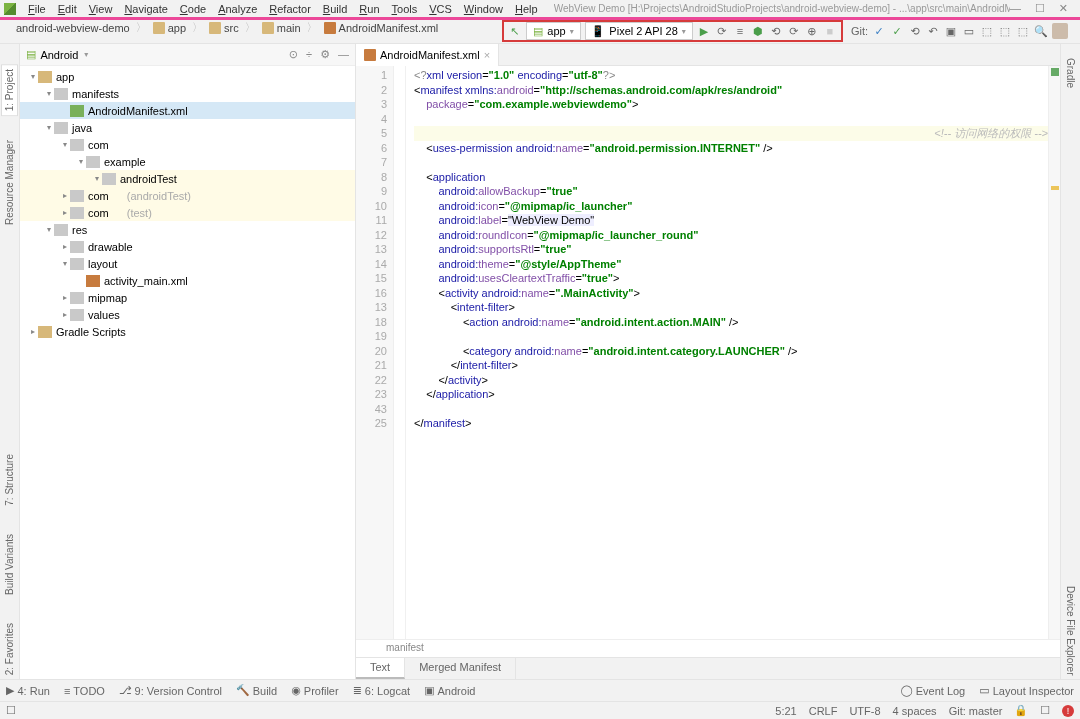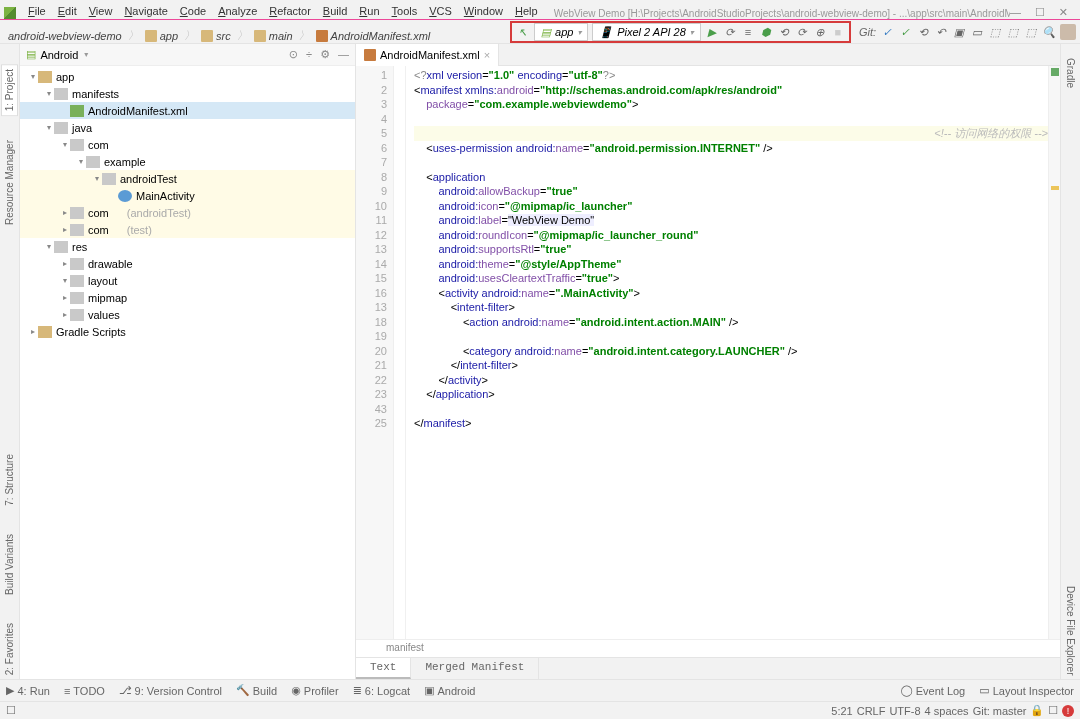--- a/index.html
+++ b/index.html
@@ -1,27 +1,27 @@
 <!DOCTYPE html>
 <html><head>
 <meta charset="utf-8">
 <style>
 * { margin: 0; padding: 0; box-sizing: border-box; font-family: "Segoe UI", Arial, sans-serif; font-size: 11px; }
 body { width: 1080px; height: 719px; background: #f2f2f2; display: flex; flex-direction: column; overflow: hidden; }
 
 
-.menu-bar { height: 20px; display: flex; align-items: flex-end; padding: 0 4px; background: #f2f2f2; border-bottom: 1px solid #ec4899; }
+.menu-bar { height: 20px; display: flex; align-items: center; padding: 0 4px; background: #f2f2f2; border-bottom: 3px solid #ec4899; }
 .menu-bar .logo { width: 12px; height: 12px; background: linear-gradient(135deg, #7cb342 50%, #558b2f 50%); margin-right: 6px; }
 .menu-bar .mi { padding: 2px 6px; color: #333; cursor: pointer; }
 .menu-bar .mi u { text-decoration: underline; }
 .title-path { margin-left: 10px; color: #999; font-size: 10px; flex: 1; white-space: nowrap; overflow: hidden; }
 .win-ctrl { display: flex; gap: 14px; padding-right: 8px; color: #888; }
 
 
-.toolbar-row { height: 24px; display: flex; align-items: flex-end; background: #f2f2f2; border-bottom: 1px solid #e4e4e4; padding: 0 4px; font-style: italic; }
+.toolbar-row { height: 24px; display: flex; align-items: flex-start; background: #f2f2f2; border-bottom: 1px solid #e4e4e4; padding: 0 12px; }
 .bc { display: flex; align-items: center; gap: 2px; }
 .bc-item { display: flex; align-items: center; gap: 3px; padding: 1px 4px; color: #444; }
 .bc-sep { color: #bbb; }
 .bc-ic { width: 12px; height: 12px; }
 .ic-folder { background: #d7b87a; border-radius: 1px; }
 .ic-xml { background: #c77b3e; border-radius: 1px; }
 .toolbar-right { margin-left: auto; display: flex; align-items: center; gap: 4px; }
 .red-box { border: 2px solid #d63b3b; padding: 1px 4px; display: flex; align-items: center; height: 22px; gap: 4px; }
 .tb-ic { width: 14px; height: 14px; display: flex; align-items: center; justify-content: center; color: #666; }
 .tb-ic.green { color: #4a9e4a; }
@@ -70,29 +70,29 @@
 .err-stripe .ok { position: absolute; top: 2px; left: 2px; width: 8px; height: 8px; background: #6a6; }
 .err-stripe .warn { position: absolute; top: 120px; left: 2px; width: 8px; height: 4px; background: #ecc55a; }
 .c-tag { color: #1a1aa6; }
 .c-attr { color: #8250a8; }
 .c-ns { color: #1a1aa6; }
 .c-str { color: #008000; font-weight: bold; }
 .c-cmt { color: #bbb; font-style: italic; }
 .c-pi { color: #888; }
 .breadcrumb-bot { height: 18px; border-top: 1px solid #eee; padding: 2px 30px; color: #888; font-size: 10px; }
 .bottom-tabs { height: 22px; display: flex; border-top: 1px solid #e4e4e4; background: #f2f2f2; }
-.btab { padding: 3px 14px; color: #666; border-right: 1px solid #e4e4e4; font-family: Liberation Mono, monospace; }
+.btab { padding: 3px 14px; color: #666; border-right: 1px solid #e4e4e4; }
 .btab.active { background: #fff; border-bottom: 2px solid #bbb; }
 
 
 .tool-windows { height: 22px; display: flex; align-items: center; background: #f2f2f2; border-top: 1px solid #e4e4e4; padding: 0 6px; gap: 14px; }
 .tw-item { display: flex; align-items: center; gap: 3px; color: #666; }
 .tw-right { margin-left: auto; display: flex; gap: 14px; }
 .status-bar { height: 18px; display: flex; align-items: center; background: #f2f2f2; border-top: 1px solid #e4e4e4; padding: 0 6px; gap: 12px; color: #666; font-size: 10px; }
-.status-bar .right { margin-left: auto; display: flex; gap: 4px; align-items: center; }
+.status-bar .right { margin-left: auto; display: flex; gap: 12px; align-items: center; }
 .lock { color: #999; }
 .err-ic { width: 12px; height: 12px; background: #d63b3b; border-radius: 50%; color: #fff; text-align: center; line-height: 12px; font-size: 9px; }
 </style>
 </head>
 <body>
 
 <div class="menu-bar">
   <div class="logo"></div>
   <div id="menu-items" style="display:flex">
       <div class="mi"><u>F</u>ile</div>
@@ -233,25 +233,20 @@
         <div class="tn" style="padding-left: 56px;">
           <span class="tw">▾</span>
           <span class="nic fold"></span>
           <span>example</span>
         </div>
         <div class="tn hl" style="padding-left: 72px;">
           <span class="tw">▾</span>
           <span class="nic fold"></span>
           <span>androidTest</span>
         </div>
-        <div class="tn hl" style="padding-left: 88px;">
-          <span class="tw"></span>
-          <span class="nic cls"></span>
-          <span>MainActivity</span>
-        </div>
         <div class="tn hl" style="padding-left: 40px;">
           <span class="tw">▸</span>
           <span class="nic fold"></span>
           <span>com</span>
           <span class="gray">(androidTest)</span>
         </div>
         <div class="tn hl" style="padding-left: 40px;">
           <span class="tw">▸</span>
           <span class="nic fold"></span>
           <span>com</span>
@@ -264,20 +259,25 @@
         </div>
         <div class="tn" style="padding-left: 40px;">
           <span class="tw">▸</span>
           <span class="nic fold"></span>
           <span>drawable</span>
         </div>
         <div class="tn" style="padding-left: 40px;">
           <span class="tw">▾</span>
           <span class="nic fold"></span>
           <span>layout</span>
+        </div>
+        <div class="tn" style="padding-left: 56px;">
+          <span class="tw"></span>
+          <span class="nic xml"></span>
+          <span>activity_main.xml</span>
         </div>
         <div class="tn" style="padding-left: 40px;">
           <span class="tw">▸</span>
           <span class="nic fold"></span>
           <span>mipmap</span>
         </div>
         <div class="tn" style="padding-left: 40px;">
           <span class="tw">▸</span>
           <span class="nic fold"></span>
           <span>values</span>

